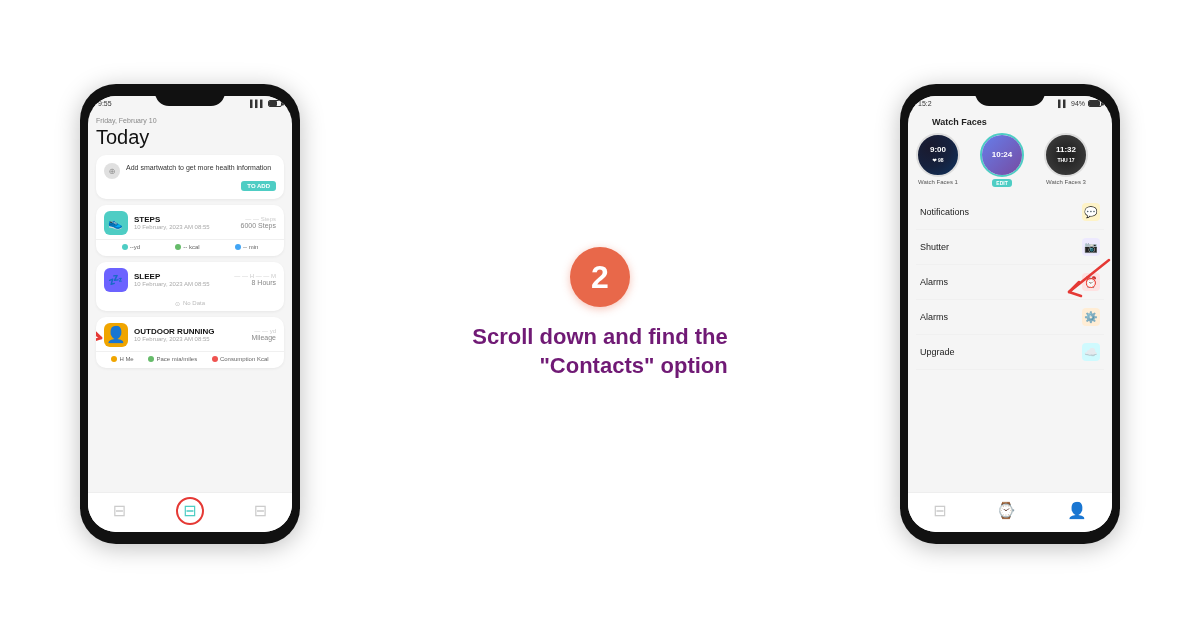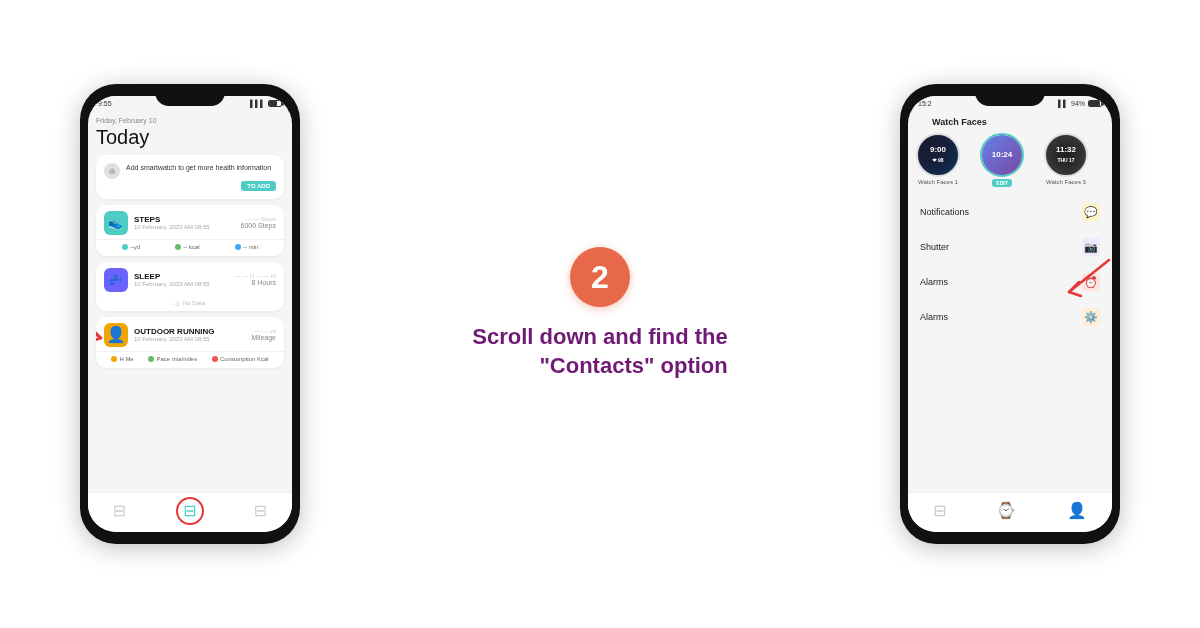--- a/index.html
+++ b/index.html
@@ -591,20 +591,24 @@
           <span class="menu-item-label">Alarms</span>
           <div class="menu-item-icon" style="background:#FEE2E2;">⏰</div>
         </div>
 
 
         <div class="menu-item">
           <span class="menu-item-label">Alarms</span>
           <div class="menu-item-icon" style="background:#FFEDD5;">⚙️</div>
         </div>
 
+        <div class="menu-item">
+          <span class="menu-item-label">Upgrade</span>
+          <div class="menu-item-icon" style="background:#CFFAFE;">☁️</div>
+        </div>
 
       </div>
     </div>
 
     <div class="bottom-nav">
       <div class="nav-item">⊟</div>
       <div class="nav-item active">⌚</div>
       <div class="nav-item">👤</div>
     </div>
   </div>

